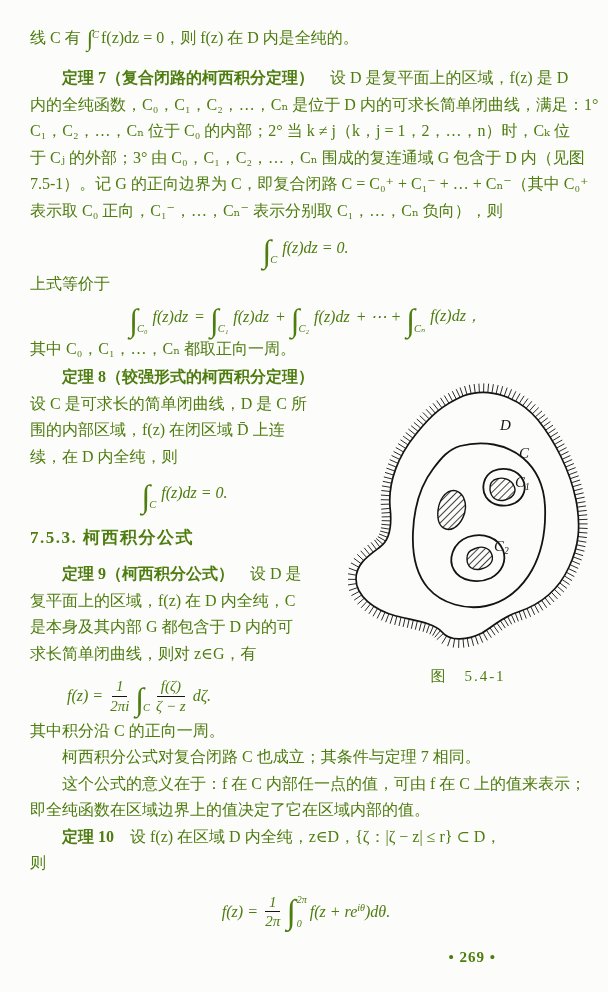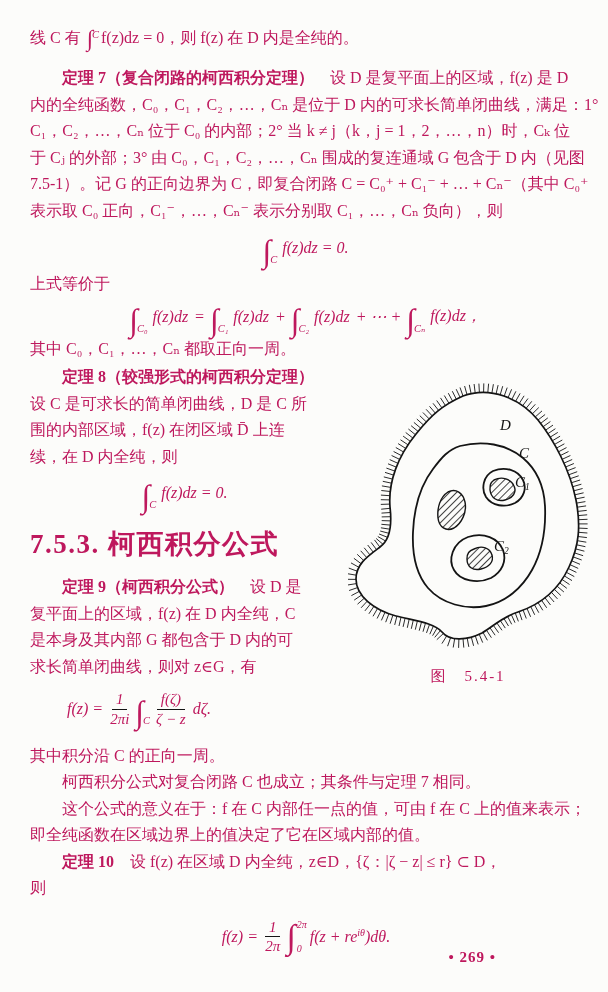--- a/index.html
+++ b/index.html
@@ -1,20 +1,20 @@
 <!DOCTYPE html>
 <html><head>
 <meta charset="utf-8">
 <style>
   html,body { margin:0; padding:0; background:#efefec; }
   .page {
     position:relative;
     width:608px; height:992px;
     background:#fcfcfa;
-    color:#be185d;
+    color:#4d7c0f;
     font-family:"Liberation Serif","DejaVu Serif",serif;
     font-size:16px;
     box-sizing:border-box;
     padding:20px 26px 16px 30px;
     overflow:hidden;
   }
   .ln { line-height:26.5px; white-space:nowrap; }
   .ind { text-indent:32px; }
   .bhead { font-weight:bold; }
 
@@ -38,21 +38,21 @@
   .frac .num { border-bottom:1.3px solid #141414; padding:0 4px 0; }
   .frac .den { padding-top:0; }
   .sup { font-size:10px; position:relative; top:-6px; }
 
   .inline-math { font-style:italic; }
 
   
   .mid { display:flex; margin-top:2px; }
   .mid-left { width:318px; flex:0 0 auto; }
   .mid-right { width:234px; flex:0 0 auto; padding-top:10px; margin-left:0; }
-  .section-heading { font-size:27px; font-weight:600; letter-spacing:1.5px; margin:18px 0 12px; white-space:nowrap; }
+  .section-heading { font-size:17px; font-weight:600; letter-spacing:1.5px; margin:18px 0 12px; white-space:nowrap; }
 
   .figure-wrap { width:250px; }
   .fig-caption { text-align:center; margin-top:4px; font-size:15px; letter-spacing:2px; width:240px; }
 
   .page-number { position:absolute; right:112px; bottom:26px; font-weight:bold; font-size:15px; letter-spacing:1px; }
 
   svg text { font-family:"Liberation Serif","DejaVu Serif",serif; font-style:italic; font-size:15px; fill:#141414; }
 </style>
 </head>
 <body>
@@ -184,21 +184,21 @@
           <text x="152" y="56">D</text>
           <text x="171" y="84">C</text>
           <text x="167" y="113"><tspan>C</tspan><tspan dy="3" font-size="9.5">1</tspan></text>
           <text x="146" y="177"><tspan>C</tspan><tspan dy="3" font-size="9.5">2</tspan></text>
         </svg>
         <div class="fig-caption">图　5.4-1</div>
       </div>
     </div>
   </div>
 
-  <div style="margin-top:14px;">
+  <div style="margin-top:2px;">
     <div class="ln">其中积分沿 C 的正向一周。</div>
     <div class="ln ind">柯西积分公式对复合闭路 C 也成立；其条件与定理 7 相同。</div>
     <div class="ln ind">这个公式的意义在于：f 在 C 内部任一点的值，可由 f 在 C 上的值来表示；</div>
     <div class="ln">即全纯函数在区域边界上的值决定了它在区域内部的值。</div>
     <div class="ln ind">
       <span class="bhead">定理 10</span>　<span>设 f(z) 在区域 D 内全纯，z∈D，{ζ：|ζ − z| ≤ r} ⊂ D，</span>
     </div>
     <div class="ln">则</div>
 
     <div class="formula" style="margin-top:16px;">

